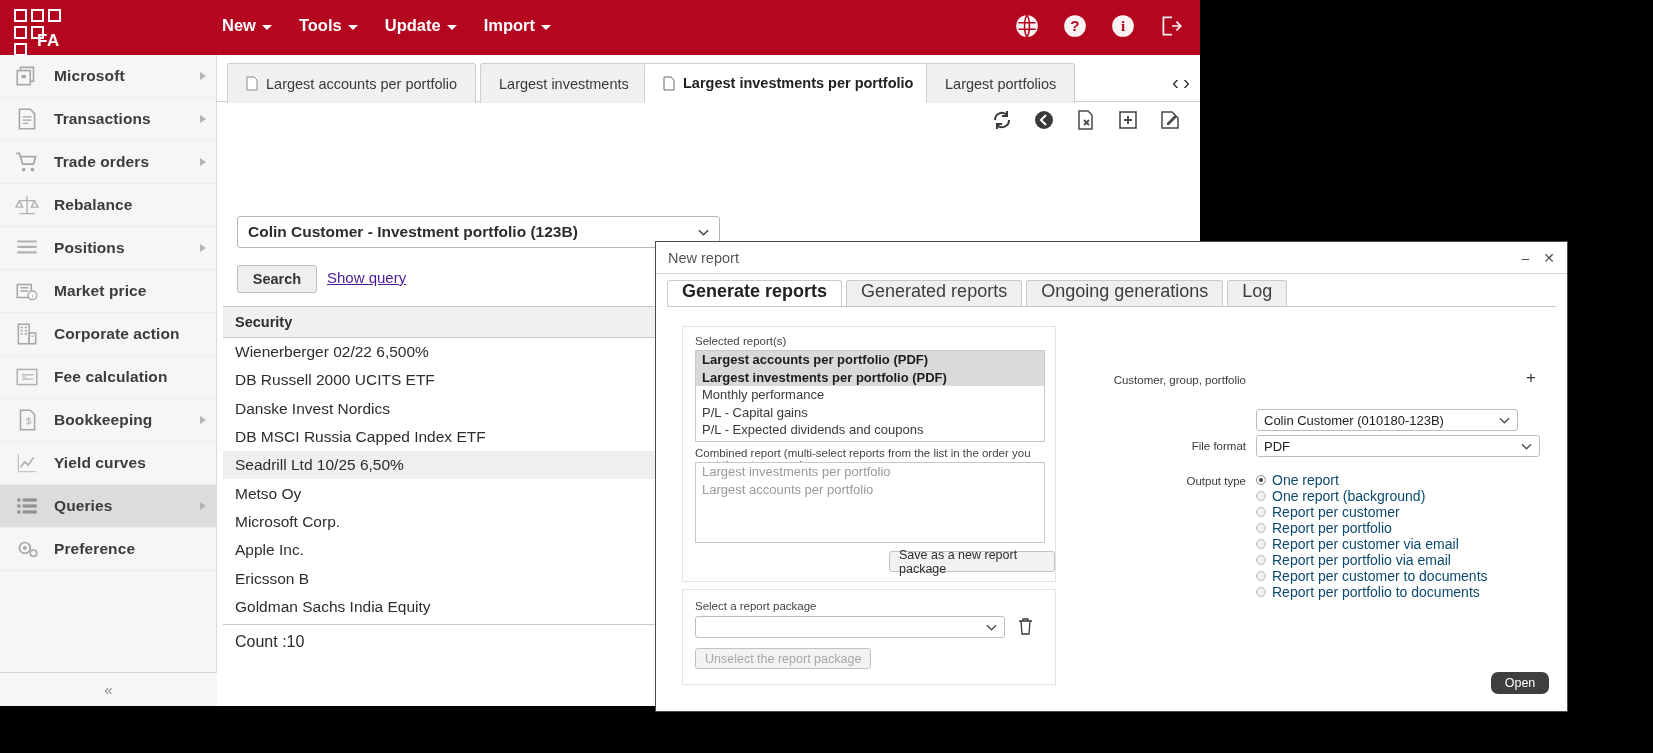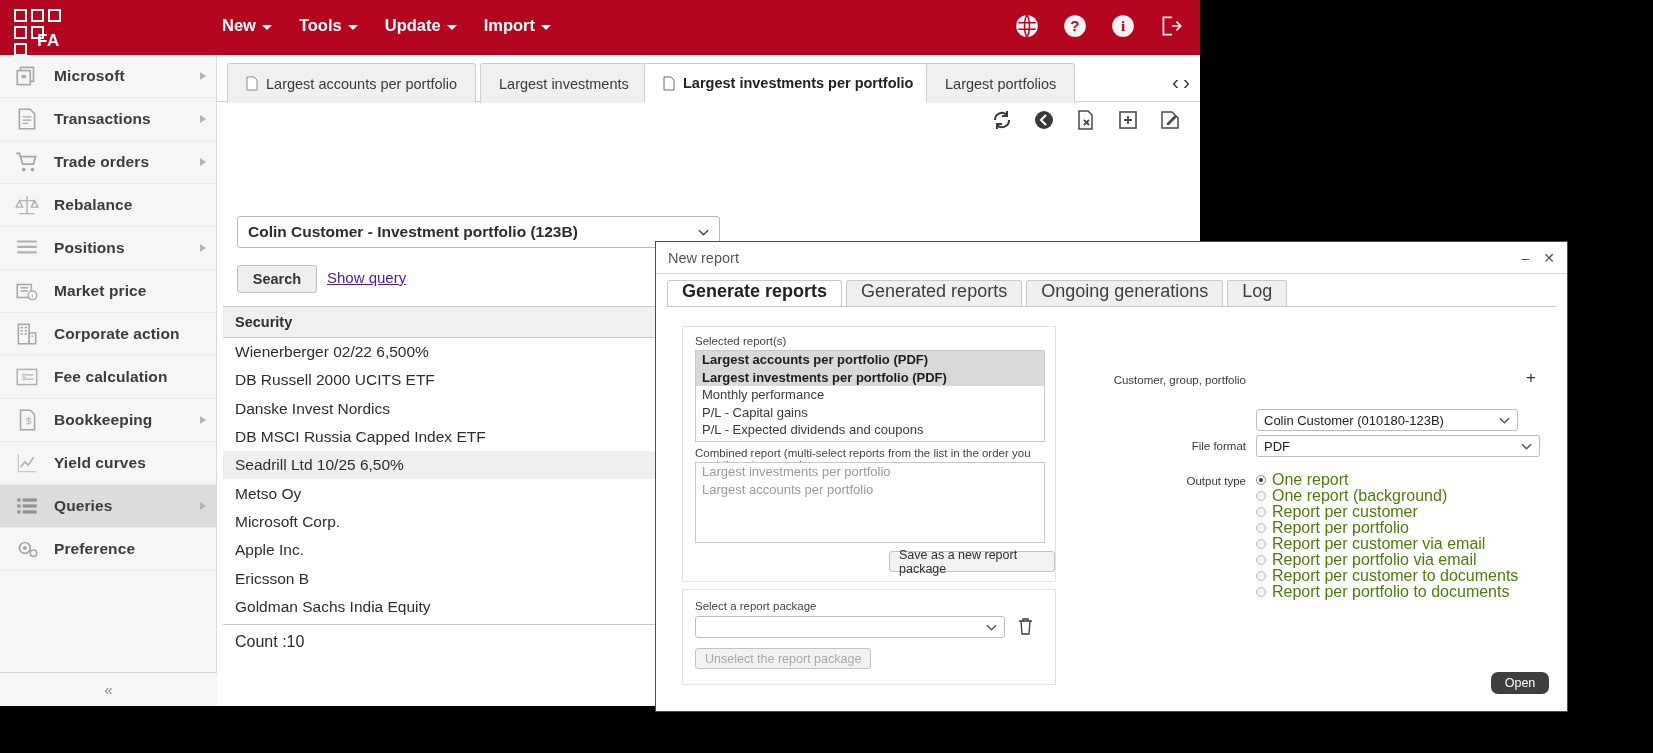--- a/index.html
+++ b/index.html
@@ -171,21 +171,21 @@
   .radio-row { display:flex; align-items:center; gap:6px; height:16px; cursor:pointer; }
   .radio {
     width:10px; height:10px; border-radius:50%; border:1px solid #b5b5b5;
     background:#f3f3f3; flex:0 0 10px; position:relative;
   }
   .radio.on { border-color:#8a8a8a; background:#fff; }
   .radio.on::after {
     content:""; position:absolute; left:2px; top:2px; width:4px; height:4px;
     border-radius:50%; background:#3c3c3c;
   }
-  .radio-txt { font-size:16px; color:#4d7c0f; white-space:nowrap; }
+  .radio-txt { font-size:14px; color:#0c4a6e; white-space:nowrap; }
   .btn-open {
     position:absolute; right:18px; bottom:17px; width:58px; height:22px;
     background:#3f3f3f; color:#fff; font-size:12.5px;
     display:flex; align-items:center; justify-content:center;
     border-radius:7px; cursor:pointer;
   }
   .chev { width:11px; height:7px; }
 </style>
 </head>
 <body>

